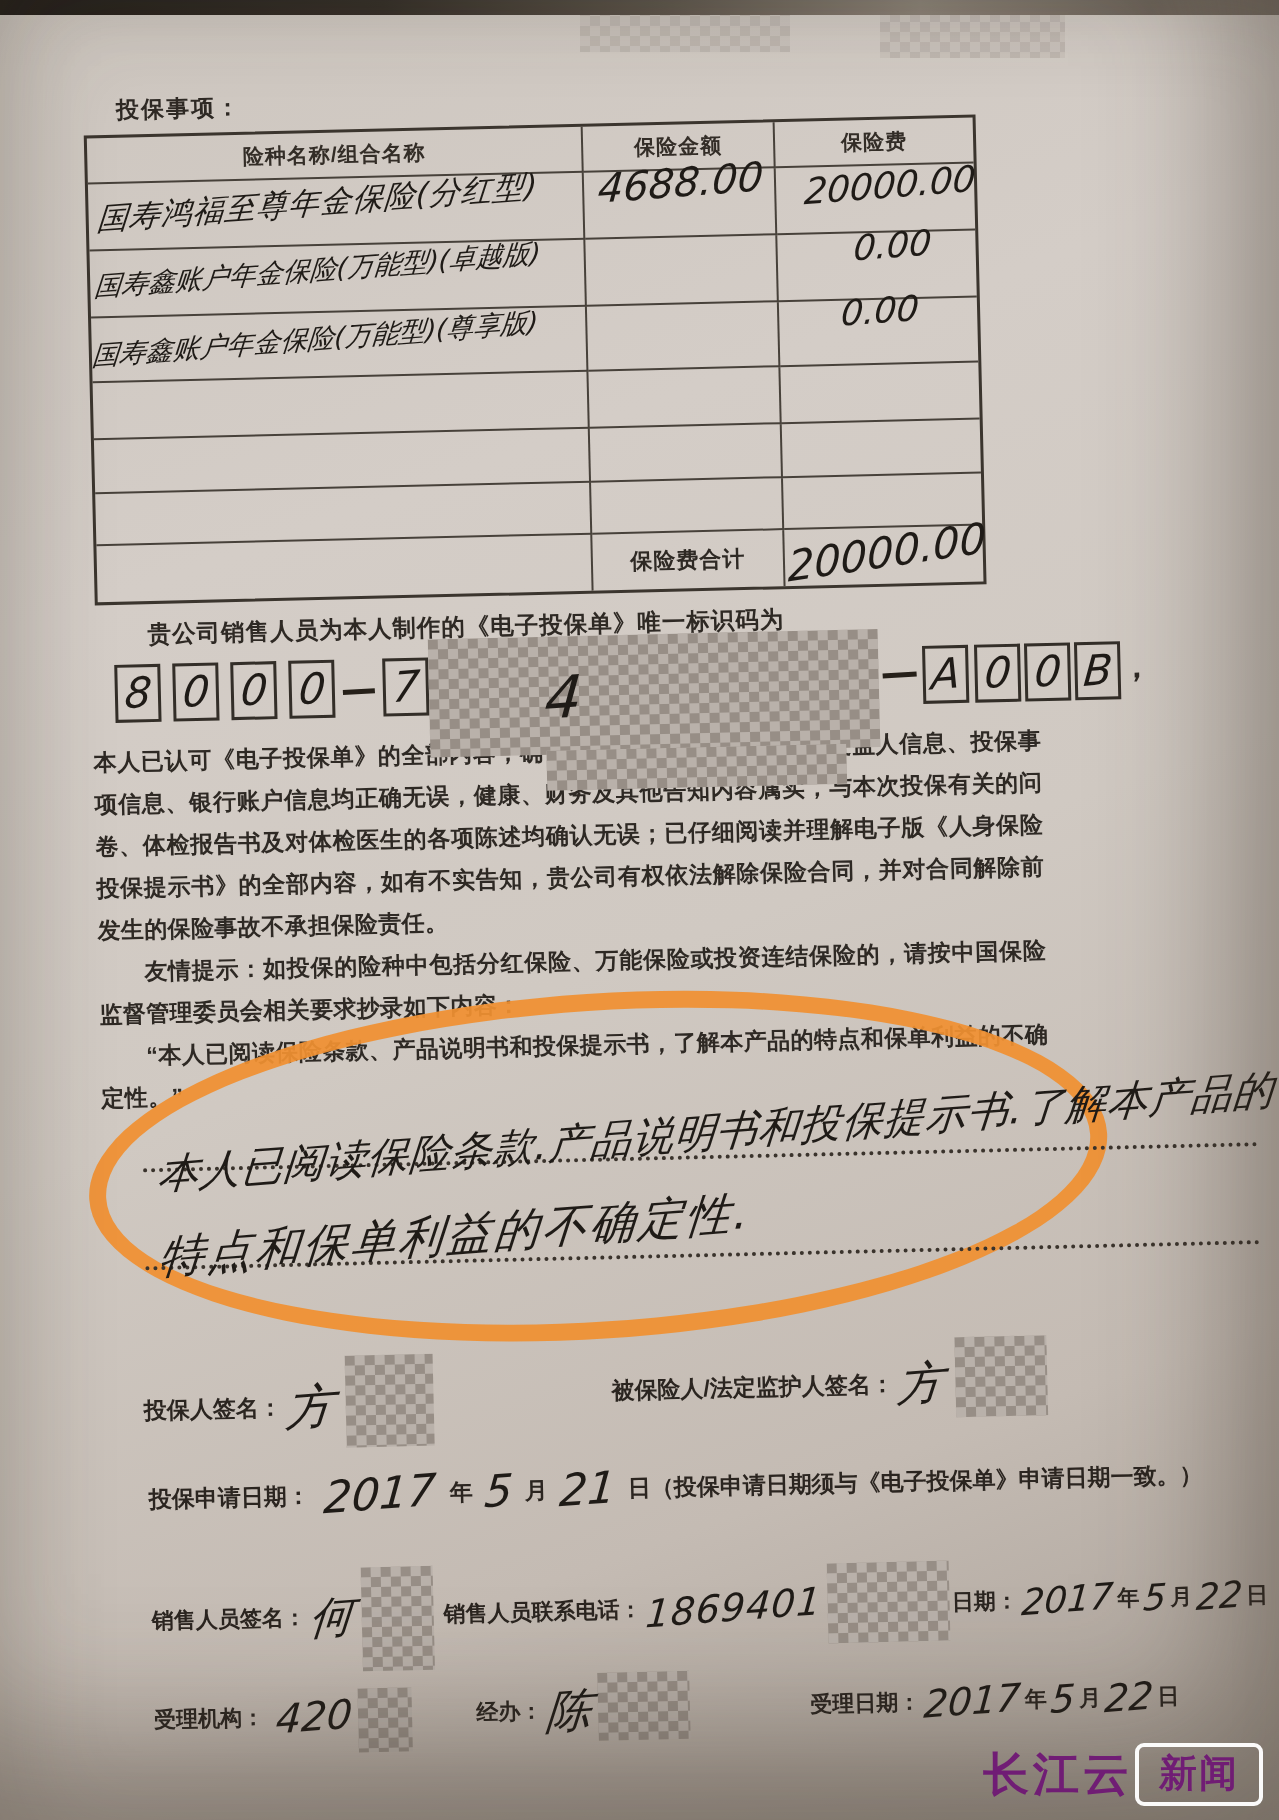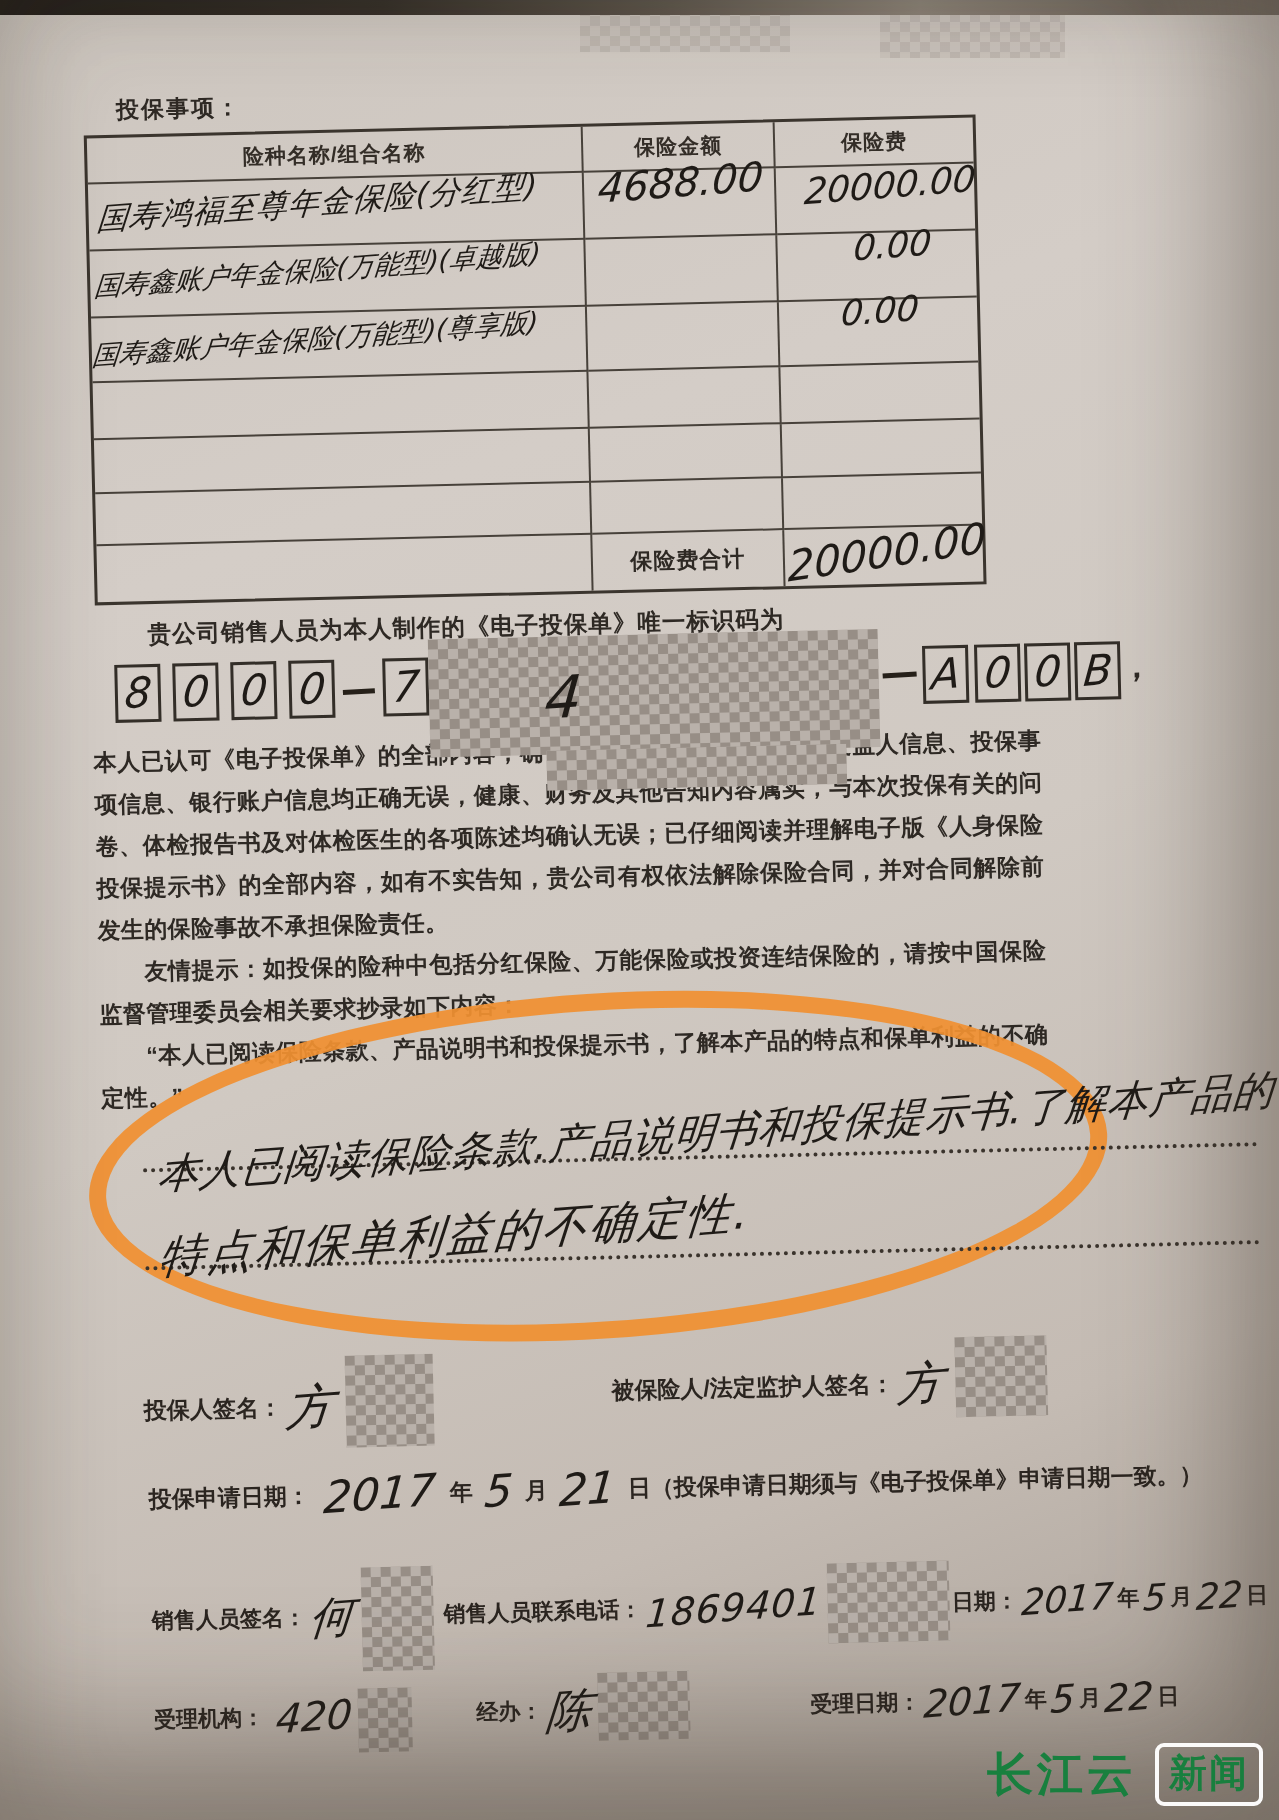--- a/index.html
+++ b/index.html
@@ -74,24 +74,24 @@
   .dl1 .hand{font-size:41px;letter-spacing:1px;}
   .dl2 .hand{font-size:45px;letter-spacing:3px;}
 
   
   .row{position:absolute;display:flex;align-items:center;white-space:nowrap;z-index:10;}
   .row .label{font-size:23px;}
   .row .hand{margin:0 4px;}
   .sm .label{font-size:22px;}
 
   
-  .watermark{position:absolute;right:16px;bottom:14px;display:flex;align-items:center;gap:18px;
-    z-index:60;color:#15803d;opacity:.97;text-align:center;}
+  .watermark{position:absolute;right:16px;bottom:14px;display:flex;align-items:center;gap:2px;
+    z-index:60;color:#701a75;opacity:.97;text-align:center;}
   .wm-brand{font-size:46px;font-weight:700;letter-spacing:4px;}
-  .wm-badge{border:4px solid #fff;border-radius:9px;padding:1px 10px 3px;font-size:38px;font-weight:700;letter-spacing:2px;}
+  .wm-badge{border:4px solid #fff;border-radius:9px;padding:1px 20px 3px;font-size:38px;font-weight:700;letter-spacing:2px;}
 </style>
 </head>
 <body>
 
 <div class="top-strip"></div>
 <div class="mosaic faint" style="position:absolute;left:580px;top:6px;width:210px;height:46px;"></div>
 <div class="mosaic faint" style="position:absolute;left:880px;top:2px;width:185px;height:56px;"></div>
 
 <div class="sheet">
 

